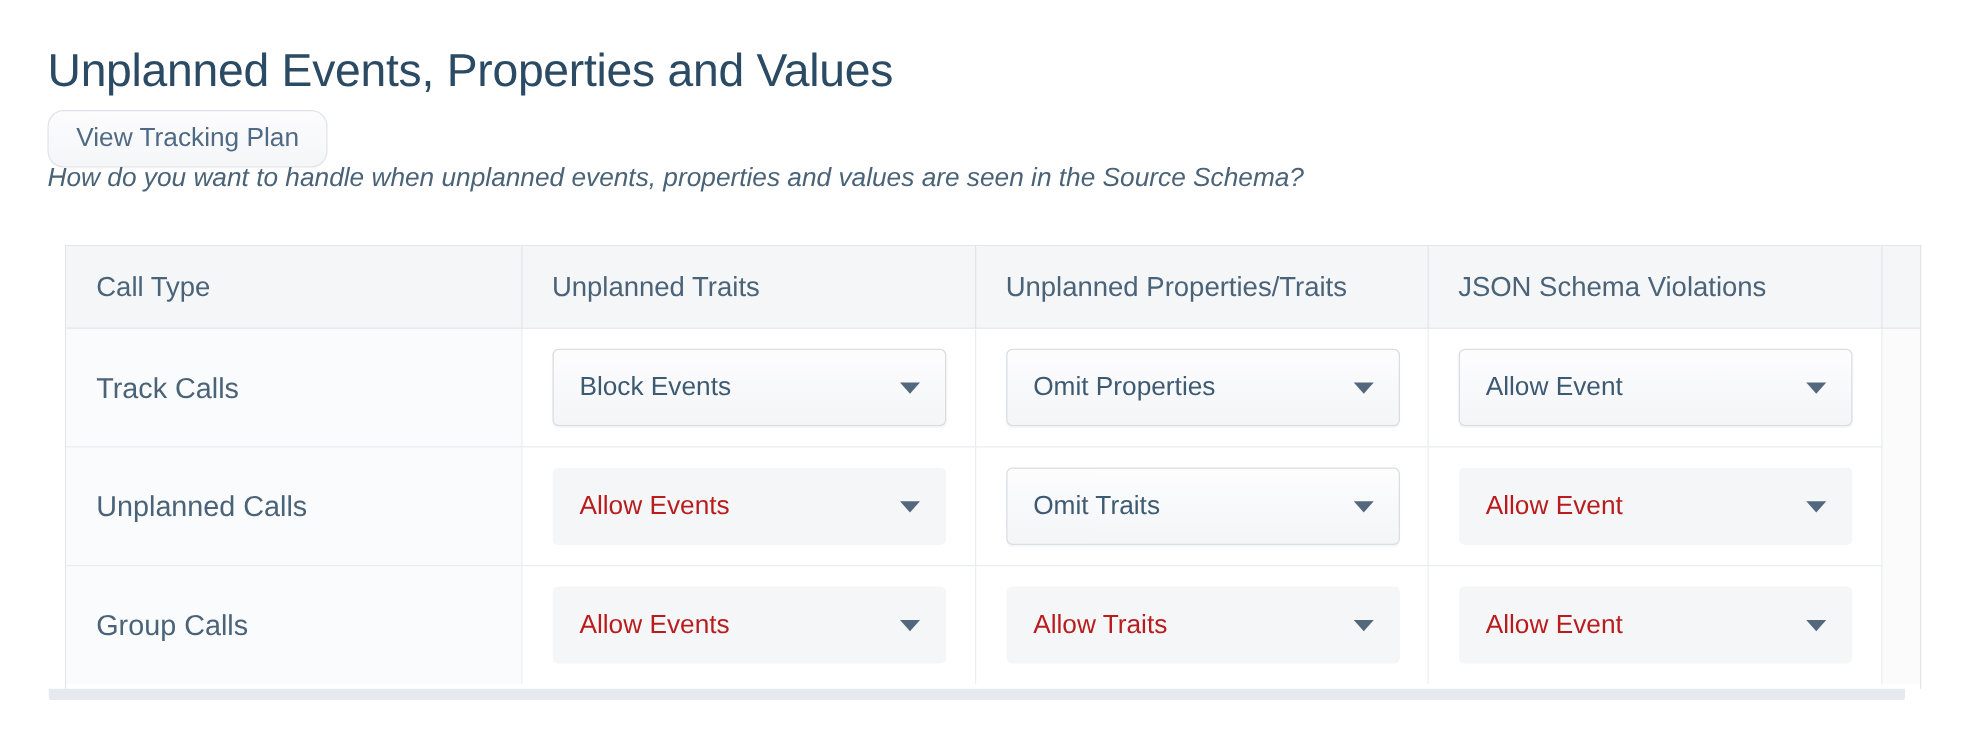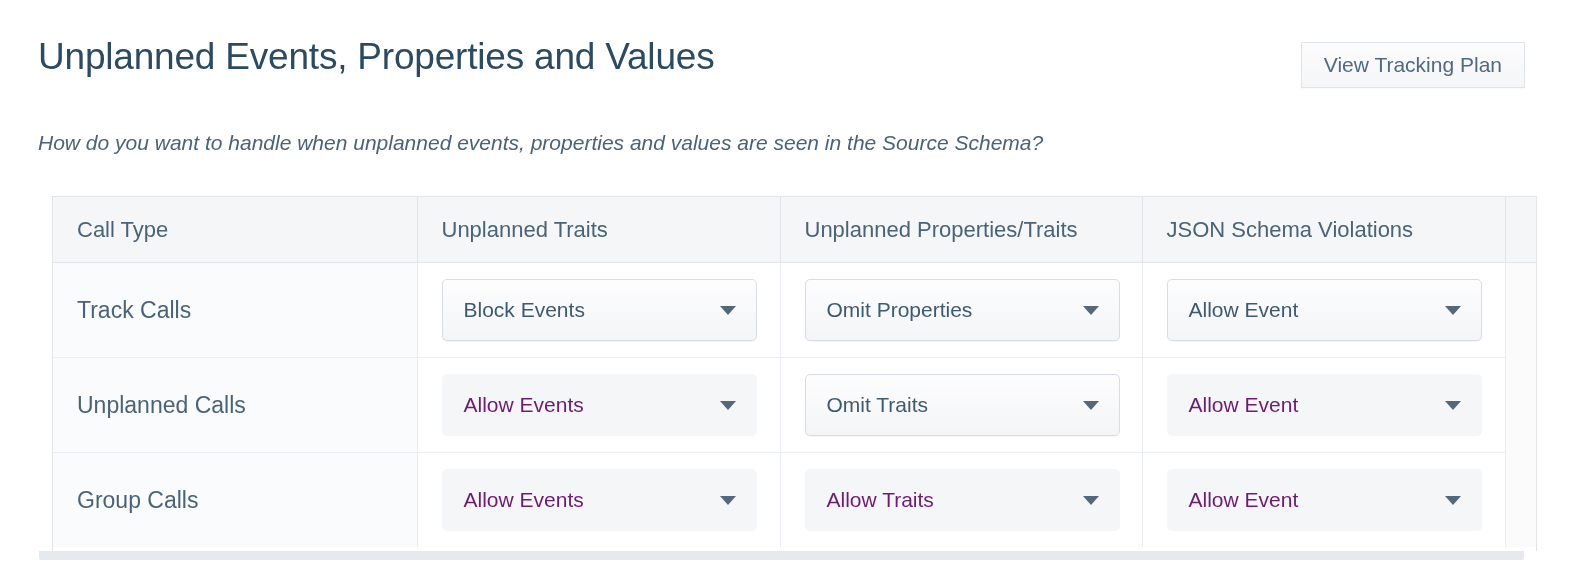--- a/index.html
+++ b/index.html
@@ -25,38 +25,39 @@
   
   .header-row {
     position: absolute;
     left: 38px;
     top: 34px;
     width: 1487px;
     height: 62px;
     display: flex;
     align-items: flex-start;
     justify-content: space-between;
+    flex-direction: column;
   }
   .page-title {
     font-size: 37px;
     line-height: 46px;
     font-weight: 400;
     letter-spacing: -0.2px;
     color: #2b4a63;
     white-space: nowrap;
     margin: 0;
     padding: 0;
   }
   .view-plan-button {
     margin-top: 8px;
     box-sizing: border-box;
     height: 46px;
     padding: 0 22px;
     border: 1px solid #dfe3eb;
-    border-radius: 0;
+    border-radius: 13px;
     background: linear-gradient(180deg, #fcfcfd 0%, #f5f6f8 100%);
     color: #4e6a84;
     font-family: "Liberation Sans", sans-serif;
     font-size: 21px;
     line-height: 44px;
     white-space: nowrap;
     cursor: pointer;
     box-shadow: 0 1px 0 rgba(0,0,0,0.02);
   }
 
@@ -169,21 +170,21 @@
   .select .select-label {
     padding-left: 21px;
     font-size: 21px;
     line-height: 30px;
     white-space: nowrap;
     overflow: hidden;
     text-overflow: ellipsis;
     padding-right: 52px;
   }
   .select.enabled .select-label { color: #3d5a73; }
-  .select.disabled .select-label { color: #701a75; }
+  .select.disabled .select-label { color: #b91c1c; }
 
   .select .caret {
     position: absolute;
     right: 20px;
     top: 50%;
     margin-top: -4px;
     width: 0;
     height: 0;
     border-left: 8px solid transparent;
     border-right: 8px solid transparent;

